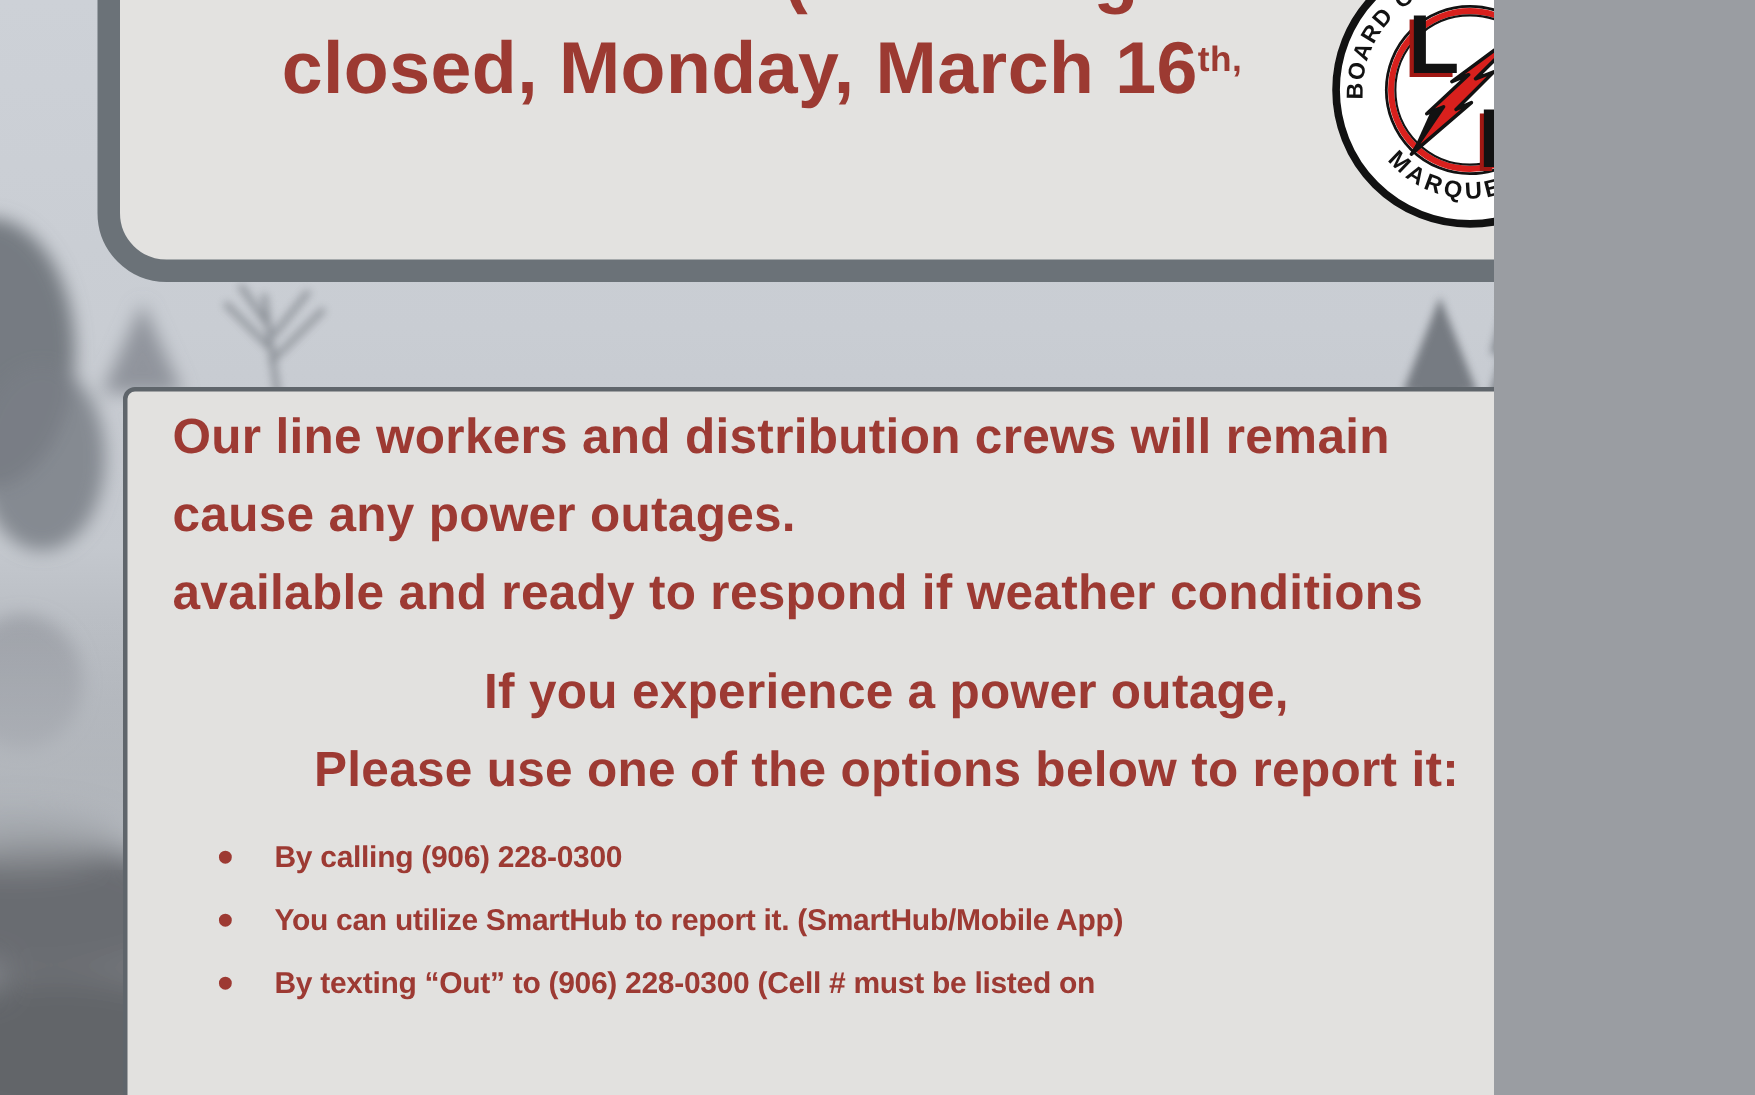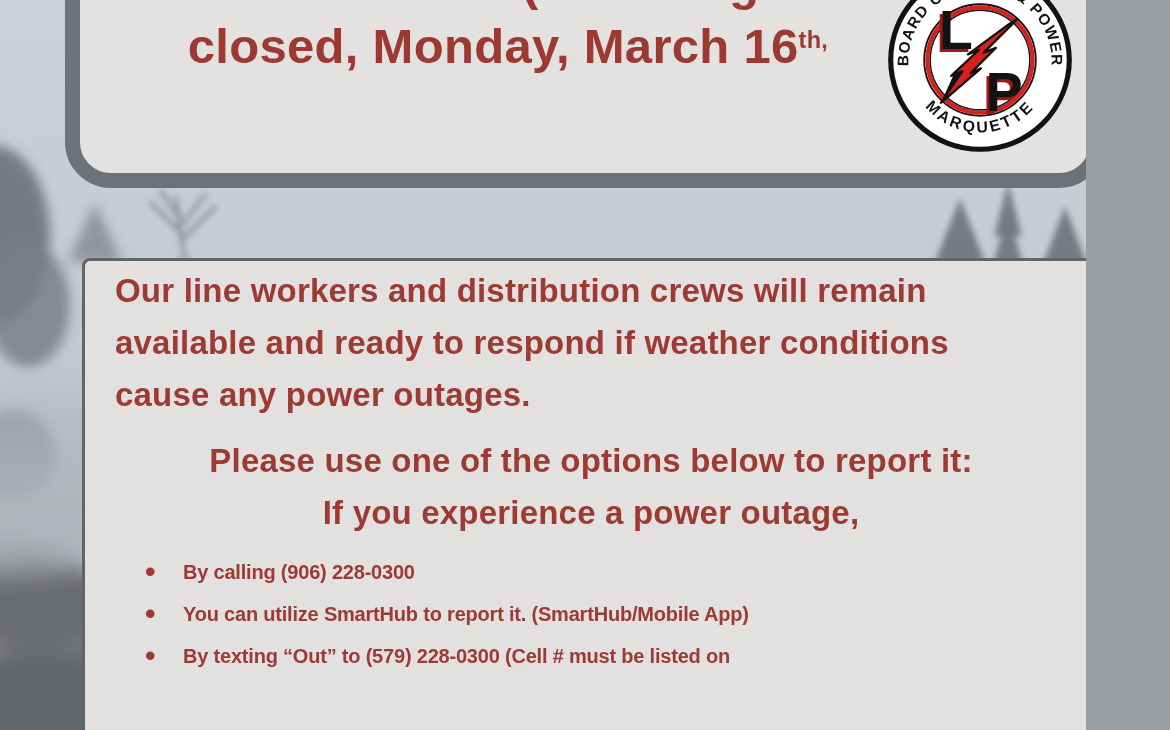--- a/index.html
+++ b/index.html
@@ -1,17 +1,17 @@
 <!DOCTYPE html>
 <html><head>
 <meta charset="utf-8">
 <style>
   html,body { margin:0; padding:0; background:#9a9da2; }
   #page {
-    position:relative; width:1086px; height:730px; overflow:hidden;
+    position:relative; width:996px; height:730px; overflow:hidden;
     font-family:"Liberation Sans", sans-serif;
   }
   .bg { position:absolute; left:0; top:0; width:1170px; height:730px; }
 
   
   .banner-box {
     position:absolute; left:65px; top:-66px; width:1040px; height:254px;
     box-sizing:border-box; background:#e3e2e0;
     border:15px solid #6b7278; border-radius:46px;
   }
@@ -148,38 +148,38 @@
     <text x="23" y="58" font-size="60" font-weight="700" text-anchor="middle" fill="#a01813">P</text>
     <text x="26" y="55" font-size="60" font-weight="700" text-anchor="middle" fill="#121212">P</text>
 
     <path d="M 40 -44 L 4 -8 L 17 -13 L -10 14 L 1 9 L -42 46 L -19 12 L -31 17 L -1 -11 L -13 -6 L 29 -37 Z" fill="#d8201d" stroke="#121212" stroke-width="2.5" stroke-linejoin="round"></path>
     <path d="M -42 46 L -19 12 L -28 15 Z" fill="#121212"></path>
   </svg>
 
   <div class="notice-box">
     <div class="para1">
       <div>Our line workers and distribution crews will remain</div>
+      <div>cause any power outages.</div>
       <div>available and ready to respond if weather conditions</div>
-      <div>cause any power outages.</div>
     </div>
     <div class="para2">
+      <div>If you experience a power outage,</div>
       <div>Please use one of the options below to report it:</div>
-      <div>If you experience a power outage,</div>
     </div>
     <div class="bullets">
       <div class="bullet-row">
         <div class="bullet-dot">•</div>
         <div class="bullet-text">By calling (906) 228-0300</div>
       </div>
       <div class="bullet-row">
         <div class="bullet-dot">•</div>
         <div class="bullet-text">You can utilize SmartHub to report it. (SmartHub/Mobile App)</div>
       </div>
       <div class="bullet-row">
         <div class="bullet-dot">•</div>
         <div class="bullet-text">
-          <div>By texting “Out” to (579) 228-0300 (Cell # must be listed on</div>
+          <div>By texting “Out” to (906) 228-0300 (Cell # must be listed on</div>
         </div>
       </div>
     </div>
   </div>
 
 </div>
 
 </body></html>

